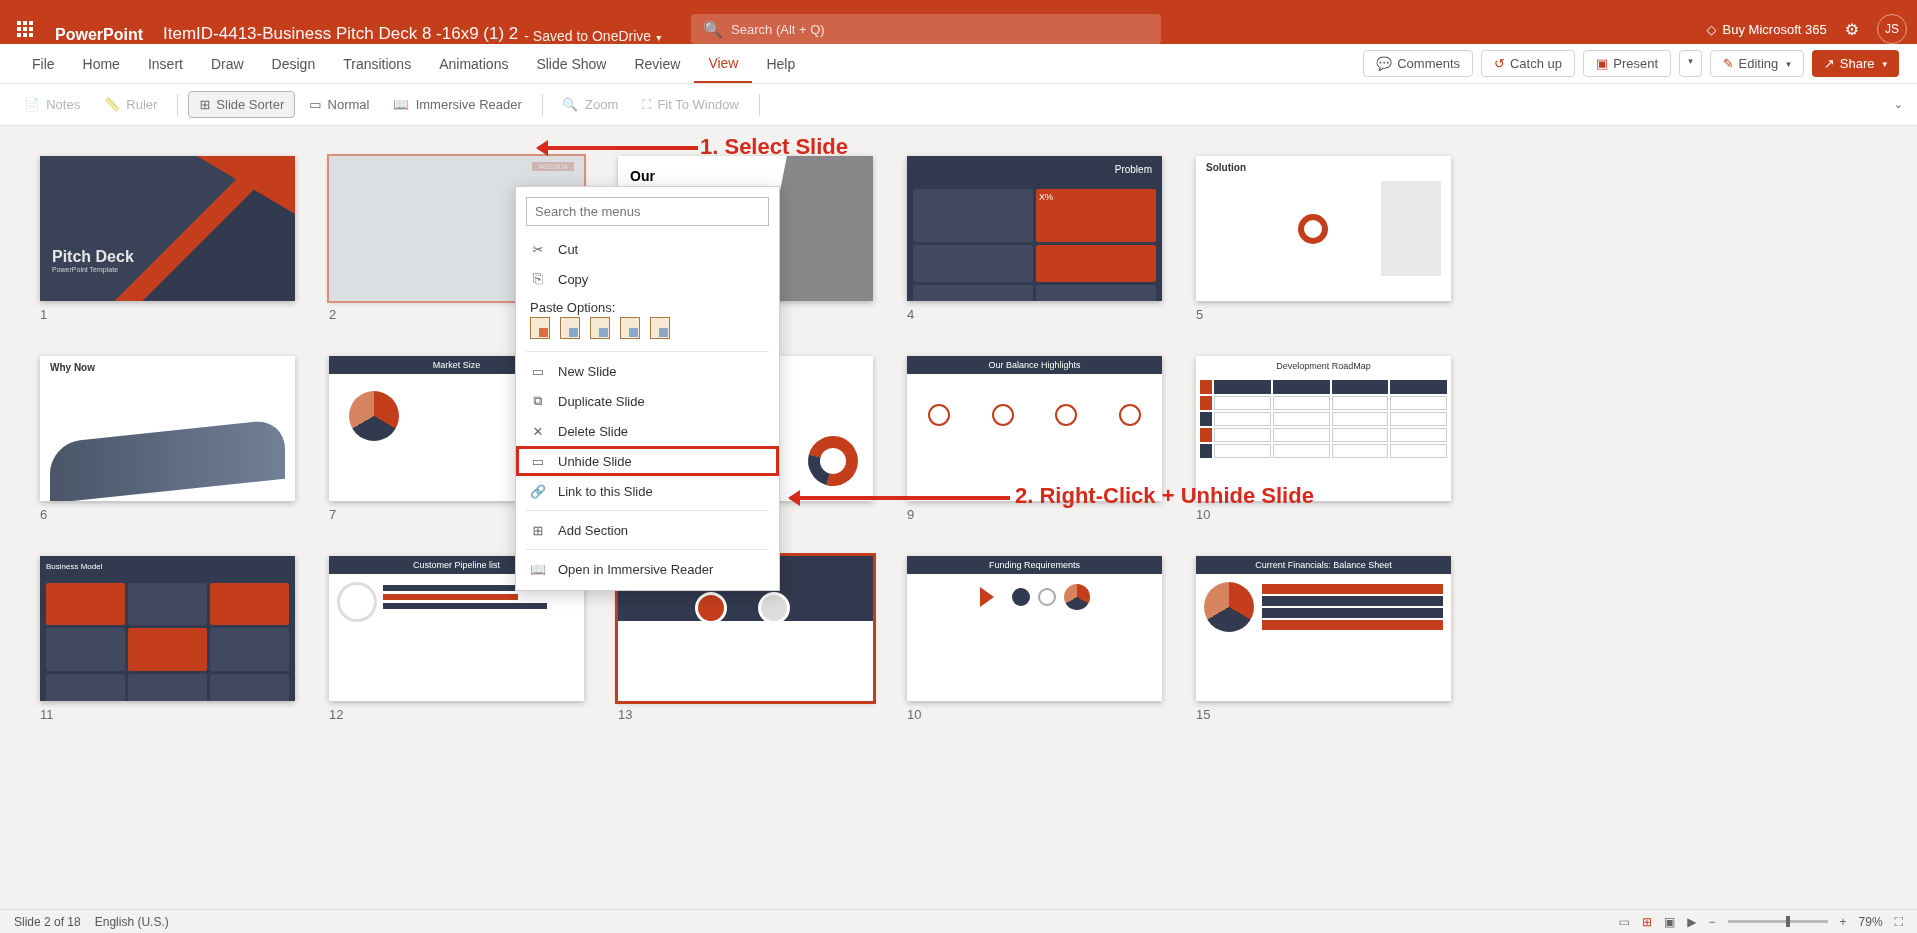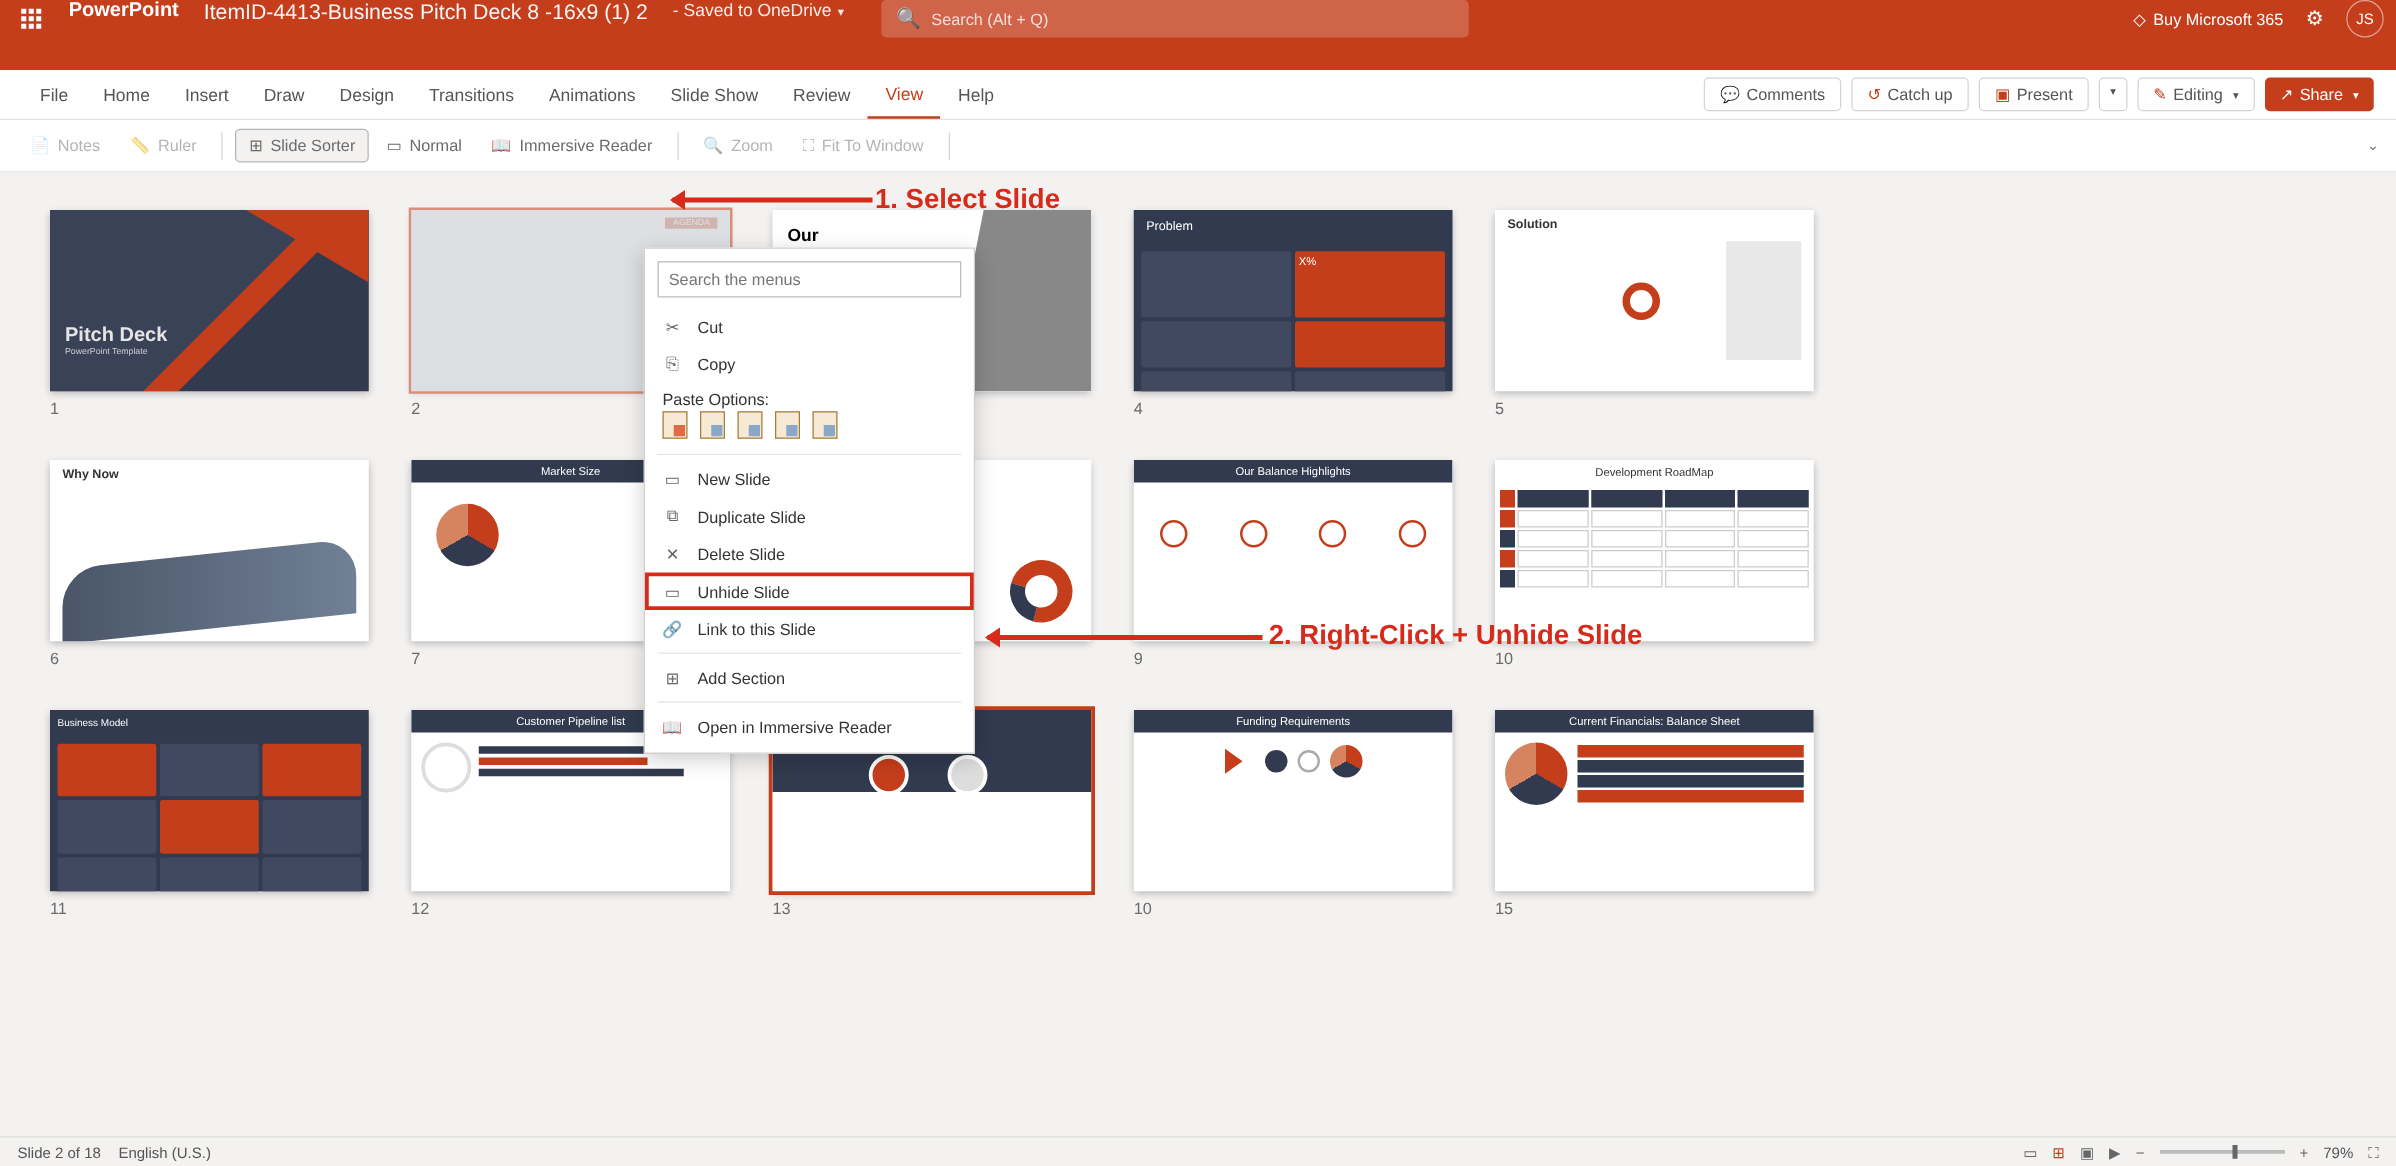--- a/index.html
+++ b/index.html
@@ -1,23 +1,23 @@
 <!DOCTYPE html>
 <html><head>
 <meta charset="utf-8">
 <style>
 * { margin: 0; padding: 0; box-sizing: border-box; font-family: 'Segoe UI', Tahoma, sans-serif; }
 body { background: #f3f2f1; overflow: hidden; }
 
-.titlebar { background: #c43e1c; height: 56px; display: flex; align-items: flex-start; padding: 0 10px; color: #fff; }
+.titlebar { background: #c43e1c; height: 44px; display: flex; align-items: flex-end; padding: 0 10px; color: #fff; }
 .app-launcher { width: 30px; height: 30px; display: grid; grid-template-columns: repeat(3,4px); grid-template-rows: repeat(3,4px); gap: 2px; margin-right: 15px; cursor: pointer; align-content: center; justify-content: center; }
 .app-launcher span { background: #fff; width: 4px; height: 4px; }
 .app-name { font-weight: 600; margin-right: 20px; font-size: 16px; }
 .doc-name { font-size: 17px; opacity: .95; }
-.saved { opacity: .9; margin-left: 20px; font-size: 14px; }
+.saved { opacity: .9; margin-left: 6px; font-size: 14px; }
 .dropdown-caret { margin-left: 5px; font-size: 10px; }
 .search-box { margin-left: 30px; background: rgba(255,255,255,.2); border-radius: 4px; width: 470px; height: 30px; display: flex; align-items: center; padding: 0 12px; }
 .search-box input { background: transparent; border: none; color: #fff; font-size: 13px; flex: 1; outline: none; }
 .search-box input::placeholder { color: rgba(255,255,255,.8); }
 .title-right { margin-left: auto; display: flex; align-items: center; gap: 18px; }
 .buy-m365 { display: flex; align-items: center; gap: 6px; font-size: 13px; cursor: pointer; }
 .gear-icon, .avatar { cursor: pointer; }
 .avatar { width: 30px; height: 30px; border: 1px solid rgba(255,255,255,.5); border-radius: 50%; display: flex; align-items: center; justify-content: center; font-size: 12px; }
 
 .ribbon-tabs { background: #fff; height: 40px; display: flex; align-items: center; padding: 0 18px; border-bottom: 1px solid #e1e1e1; }
@@ -226,21 +226,21 @@
           <div style="font-size:14px;font-weight:700;">Company</div>
           <div style="font-size:10px;color:#c43e1c;border-bottom:2px solid #c43e1c;display:inline-block;">Purpose</div>
         </div>
         <div style="position:absolute;right:0;top:0;bottom:0;width:45%;background:#888;clip-path:polygon(25% 0,100% 0,100% 100%,0 100%);"></div>
       </div>
       <div class="slide-num">3</div>
     </div>
 
     <div class="slide-wrap">
       <div class="slide-thumb dark-bg">
-        <div style="padding:8px 10px;font-size:10px;">Problem</div>
+        <div style="padding:8px 10px;font-size:10px;text-align:right;">Problem</div>
         <div class="mini-cards">
             <div class="mini-card"></div>
             <div class="mini-card red" style="color:#fff;font-size:9px;padding:3px;">X%</div>
             <div class="mini-card"></div>
             <div class="mini-card red"></div>
             <div class="mini-card"></div>
             <div class="mini-card"></div>
           </div>
       </div>
       <div class="slide-num">4</div>

